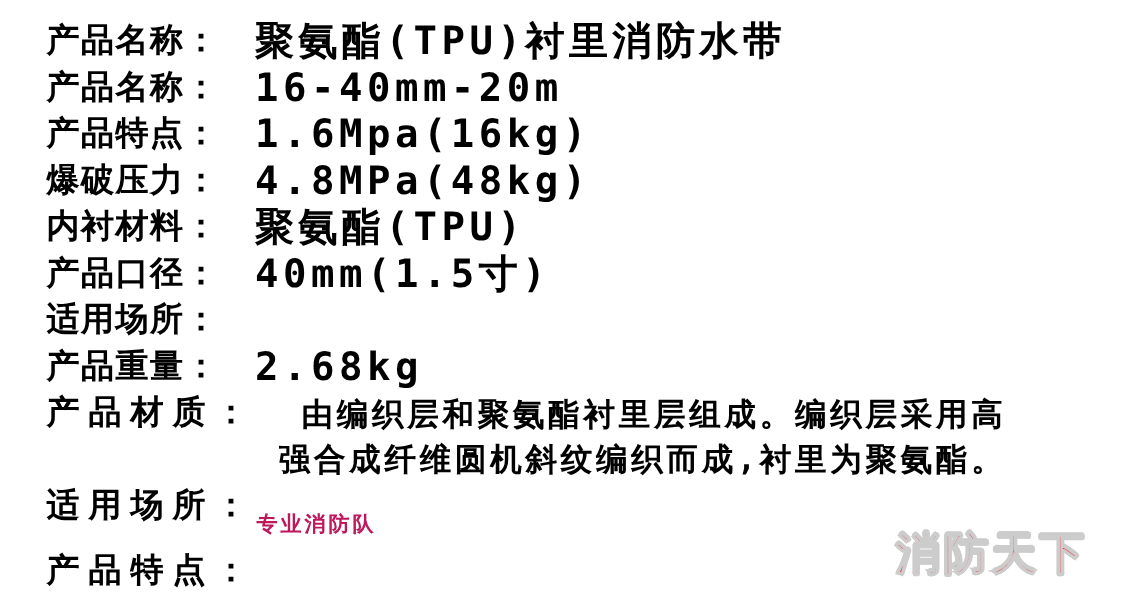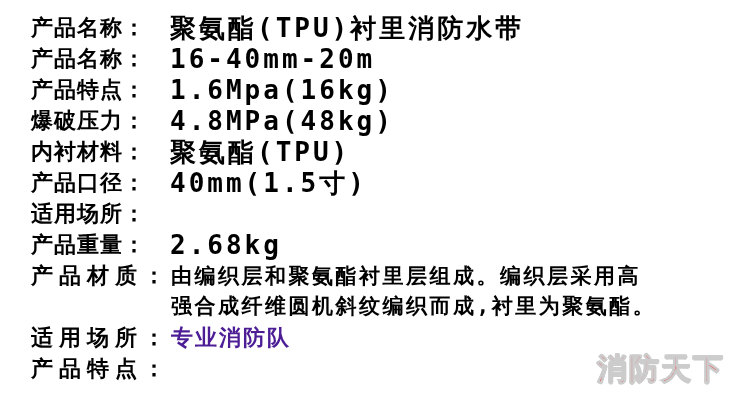--- a/index.html
+++ b/index.html
@@ -50,28 +50,30 @@
     width: 500px;
   }
   .row.multi .value-line {
     font-size: 21px;
     font-weight: bold;
     letter-spacing: 2.5px;
     line-height: 30px;
     color: #000000;
     font-family: "DejaVu Sans Mono", "DejaVu Sans", monospace;
     white-space: nowrap;
+    text-align: right;
   }
   .row.spacer-top {
     margin-top: 2px;
   }
   .row.red .value {
-    color: #4c1d95;
-    font-size: 22px;
+    color: #be185d;
+    font-size: 14px;
     letter-spacing: 2px;
+    margin-top: 12px;
   }
   .watermark {
     position: absolute;
     left: 597px;
     top: 349px;
     font-size: 30px;
     font-weight: normal;
     letter-spacing: 2px;
     color: #ef4444;
     -webkit-text-stroke: 2px #cccccc;

